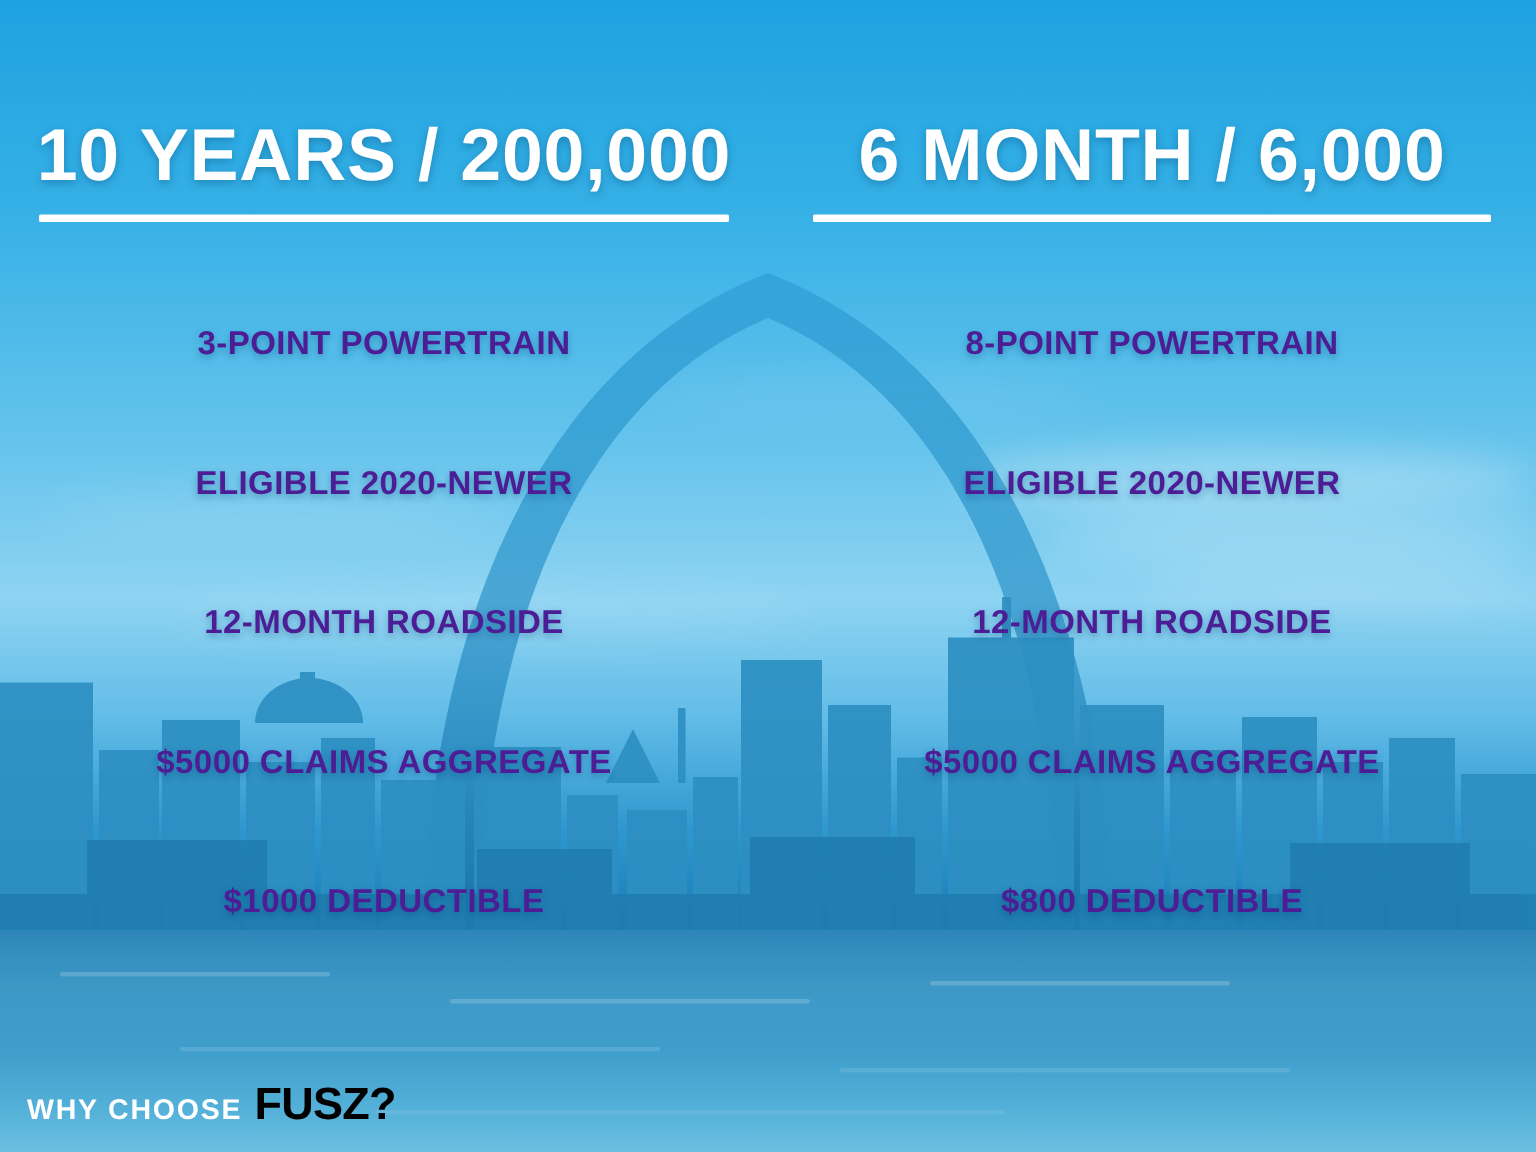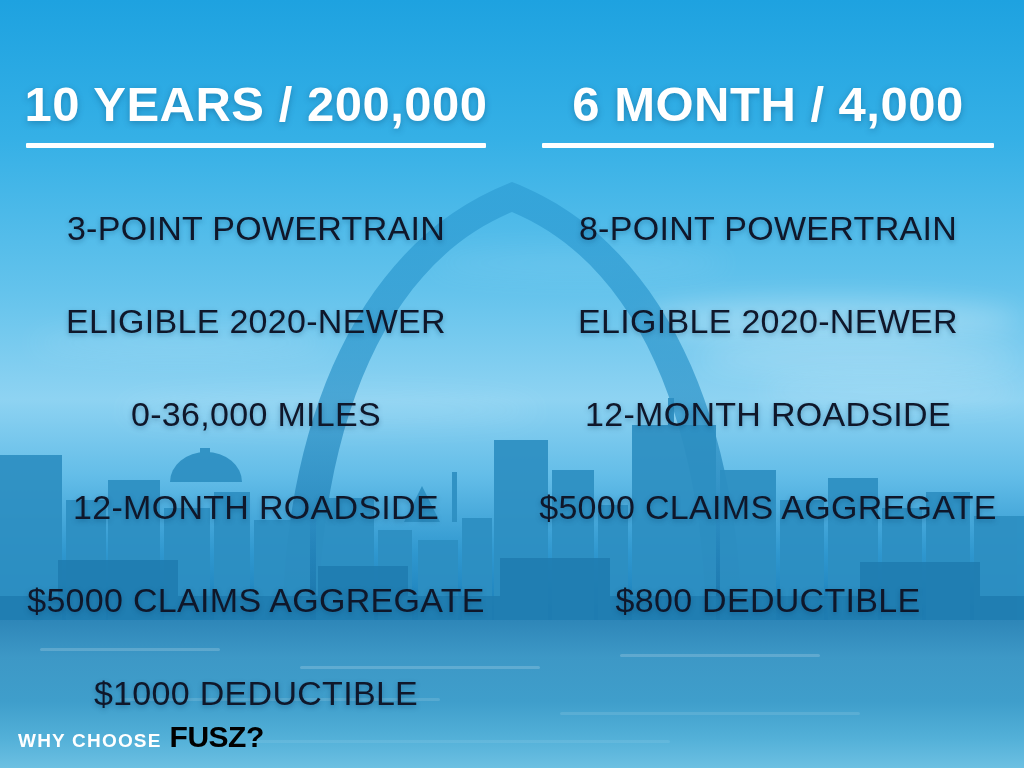--- a/index.html
+++ b/index.html
@@ -121,23 +121,23 @@
   .col.right .col-rule { width: 452px; }
 
   .col-items {
     margin-top: 34px;
     display: flex;
     flex-direction: column;
     align-items: center;
     gap: 0;
   }
   .col-item {
-    color: #0f172a;
-    font-size: 34px;
-    font-weight: normal;
+    color: #4c1d95;
+    font-size: 22px;
+    font-weight: bold;
     letter-spacing: 0.3px;
     white-space: nowrap;
     height: 93px;
     display: flex;
     align-items: center;
     justify-content: center;
     text-shadow: 0 2px 5px rgba(0,60,100,0.35);
   }
 
   
@@ -248,29 +248,28 @@
   <div class="content">
 
     <div class="columns">
 
       <div class="col left">
         <div class="col-title">10 YEARS / 200,000</div>
         <div class="col-rule"></div>
         <div class="col-items">
           <div class="col-item">3-POINT POWERTRAIN</div>
           <div class="col-item">ELIGIBLE 2020-NEWER</div>
-          <div class="col-item">0-36,000 MILES</div>
           <div class="col-item">12-MONTH ROADSIDE</div>
           <div class="col-item">$5000 CLAIMS AGGREGATE</div>
           <div class="col-item">$1000 DEDUCTIBLE</div>
         </div>
       </div>
 
       <div class="col right">
-        <div class="col-title">6 MONTH / 4,000</div>
+        <div class="col-title">6 MONTH / 6,000</div>
         <div class="col-rule"></div>
         <div class="col-items">
           <div class="col-item">8-POINT POWERTRAIN</div>
           <div class="col-item">ELIGIBLE 2020-NEWER</div>
           <div class="col-item">12-MONTH ROADSIDE</div>
           <div class="col-item">$5000 CLAIMS AGGREGATE</div>
           <div class="col-item">$800 DEDUCTIBLE</div>
         </div>
       </div>
 

